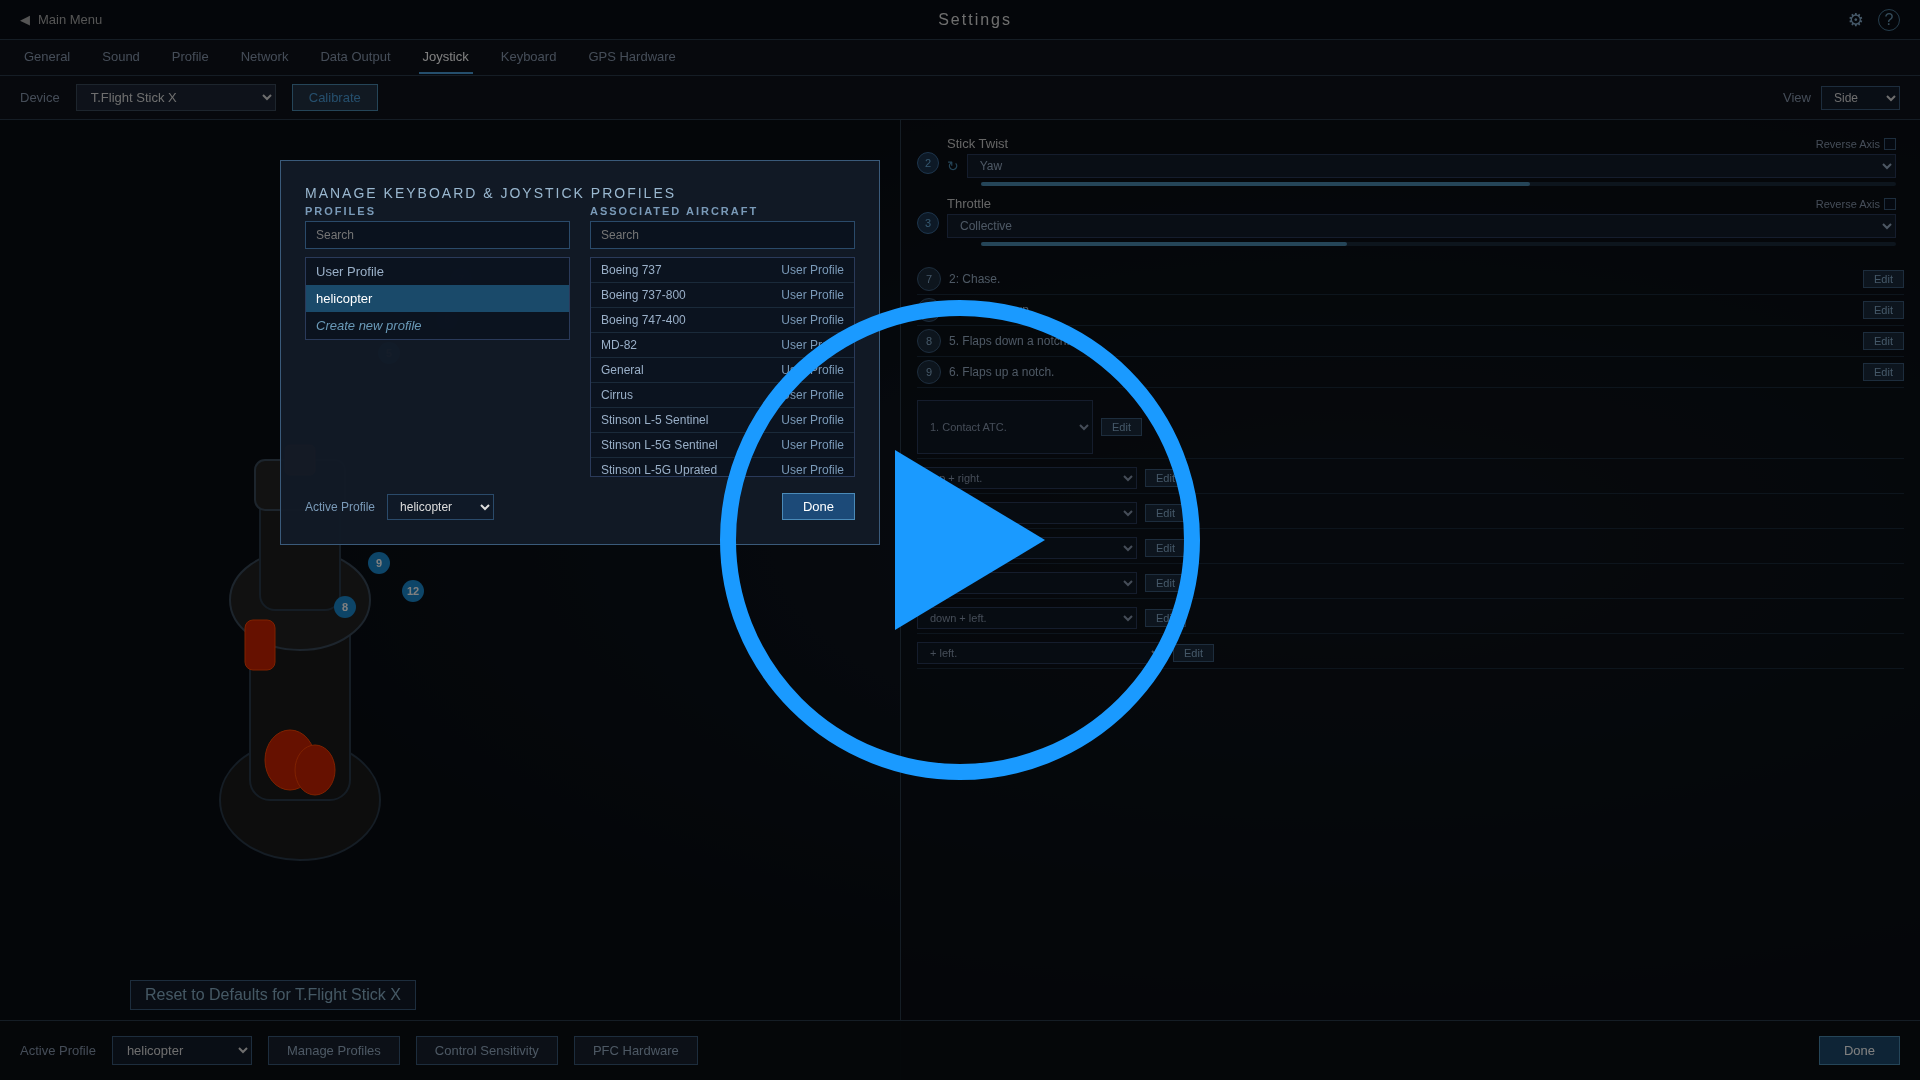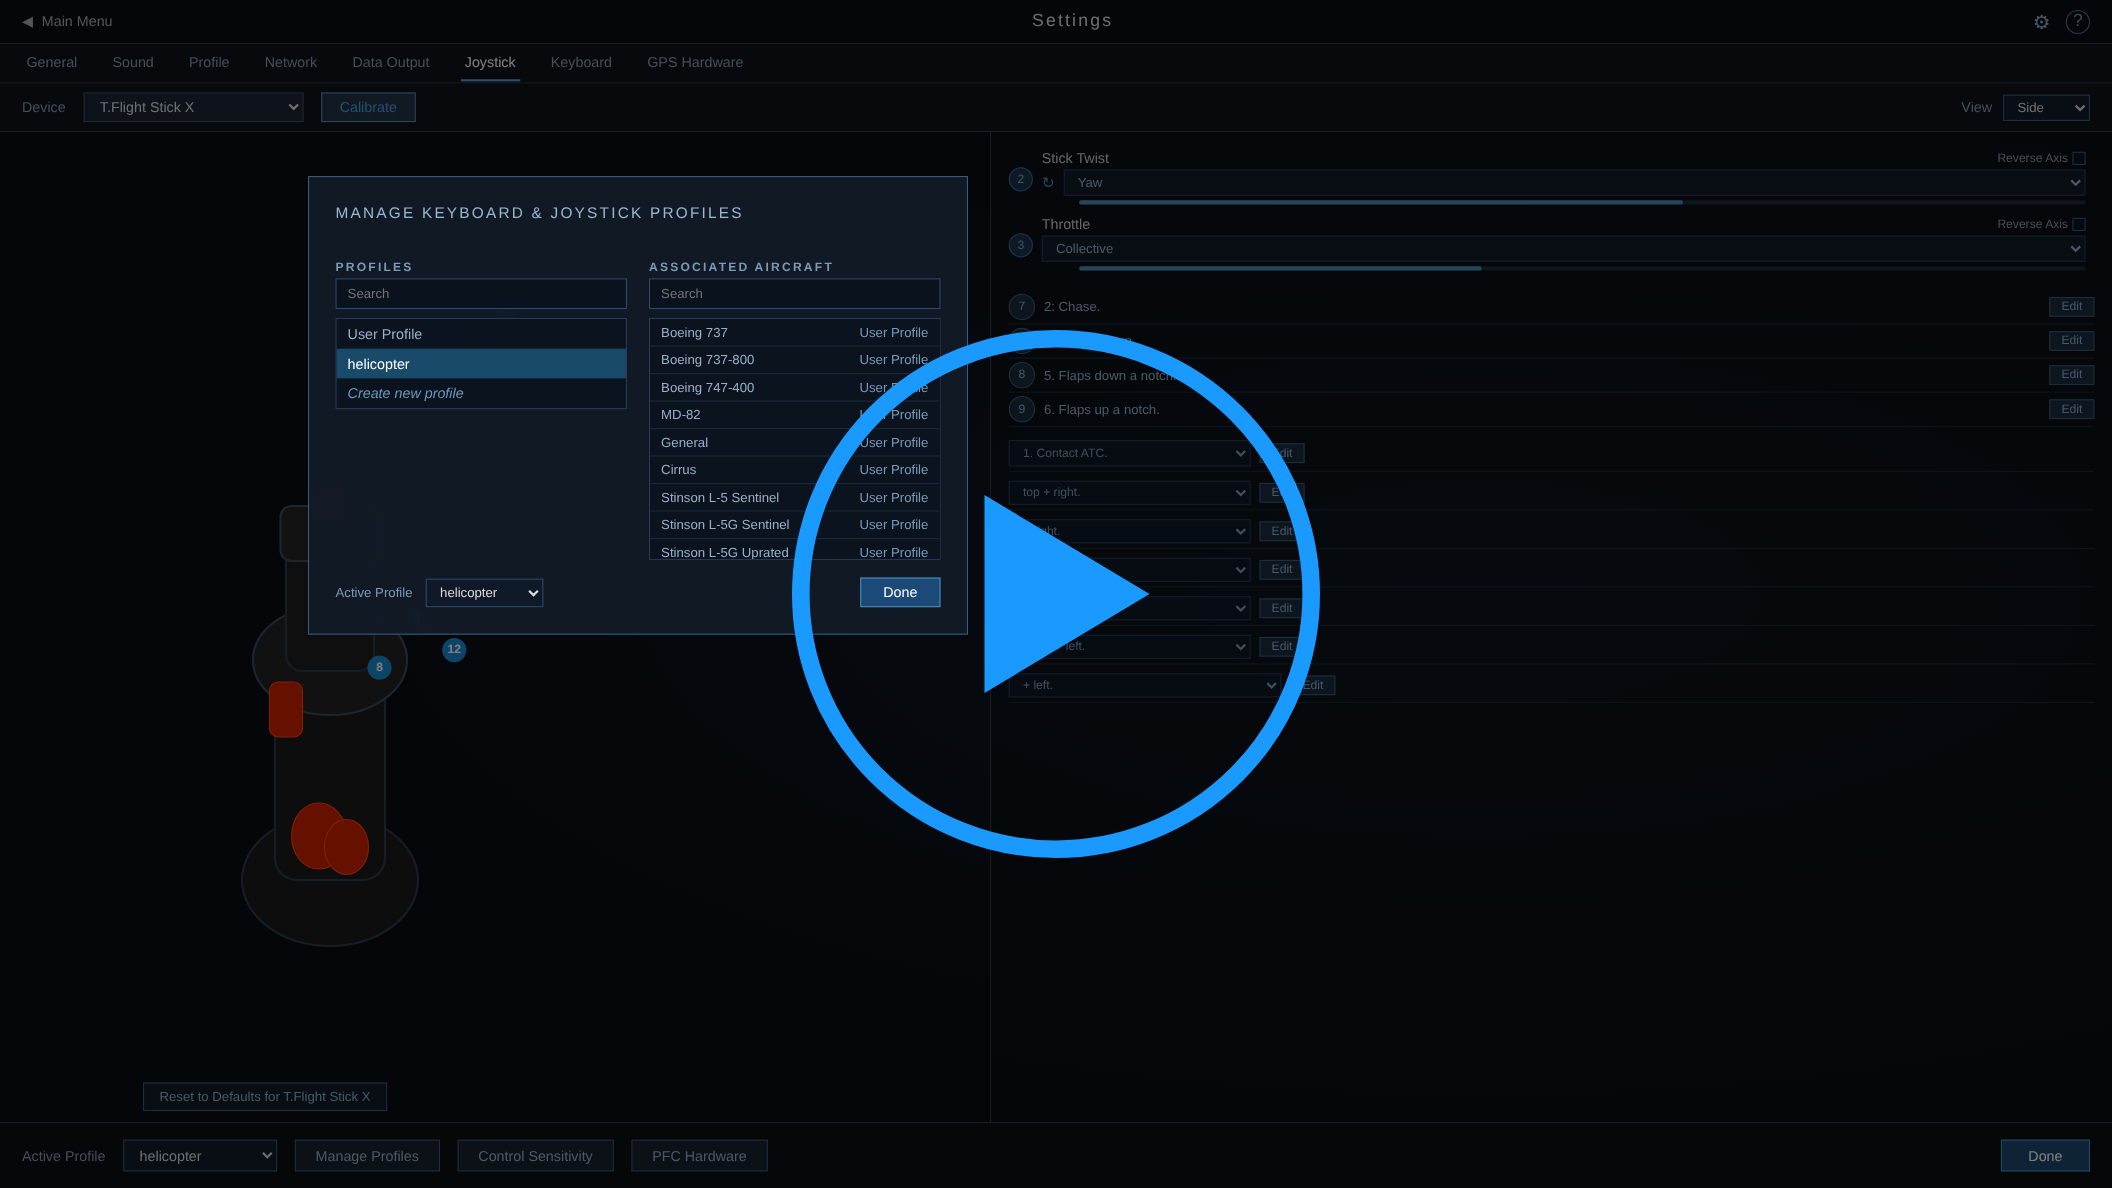--- a/index.html
+++ b/index.html
@@ -264,21 +264,21 @@
       padding: 24px;
       position: absolute;
       left: 280px;
       top: 160px;
     }
 
     .modal-title {
       color: #9ab8d0;
       font-size: 14px;
       letter-spacing: 2px;
-      margin-bottom: 36px;
+      margin-bottom: 4px;
     }
 
     .modal-columns {
       display: flex;
       gap: 20px;
     }
 
     .modal-col {
       flex: 1;
     }
@@ -419,21 +419,21 @@
 
     
     .reset-btn {
       position: absolute;
       bottom: 70px;
       left: 130px;
       background: rgba(20,30,45,0.85);
       border: 1px solid #3a5a7a;
       color: #8ab0c8;
       padding: 5px 14px;
-      font-size: 12px;
+      font-size: 16px;
       cursor: pointer;
     }
 
     
     .axis-row {
       display: flex;
       align-items: center;
       margin-bottom: 6px;
       padding-right: 8px;
     }
@@ -607,21 +607,21 @@
       <button class="edit-btn">Edit</button>
     </div>
     <div class="mapping-row">
       <div class="btn-num">9</div>
       <span class="mapping-label">6. Flaps up a notch.</span>
       <button class="edit-btn">Edit</button>
     </div>
 
     <div style="margin-top:8px;">
       <div style="display:flex;align-items:center;gap:8px;margin-bottom:4px;padding:4px 0;border-bottom:1px solid #1a2a3a;">
-        <select style="background:rgba(15,25,38,0.9);border:1px solid #2a3a5a;color:#8a9ab0;padding:4px 8px;font-size:11px;width:220px;">
+        <select style="background:rgba(15,25,38,0.9);border:1px solid #2a3a5a;color:#8a9ab0;padding:19px 8px;font-size:11px;width:176px;">
           <option>1. Contact ATC.</option>
         </select>
         <button class="edit-btn">Edit</button>
       </div>
       <div style="display:flex;align-items:center;gap:8px;margin-bottom:4px;padding:4px 0;border-bottom:1px solid #1a2a3a;">
         <select style="background:rgba(15,25,38,0.9);border:1px solid #2a3a5a;color:#8a9ab0;padding:3px 8px;font-size:11px;width:220px;">
           <option>top + right.</option>
         </select>
         <button class="edit-btn">Edit</button>
       </div>

